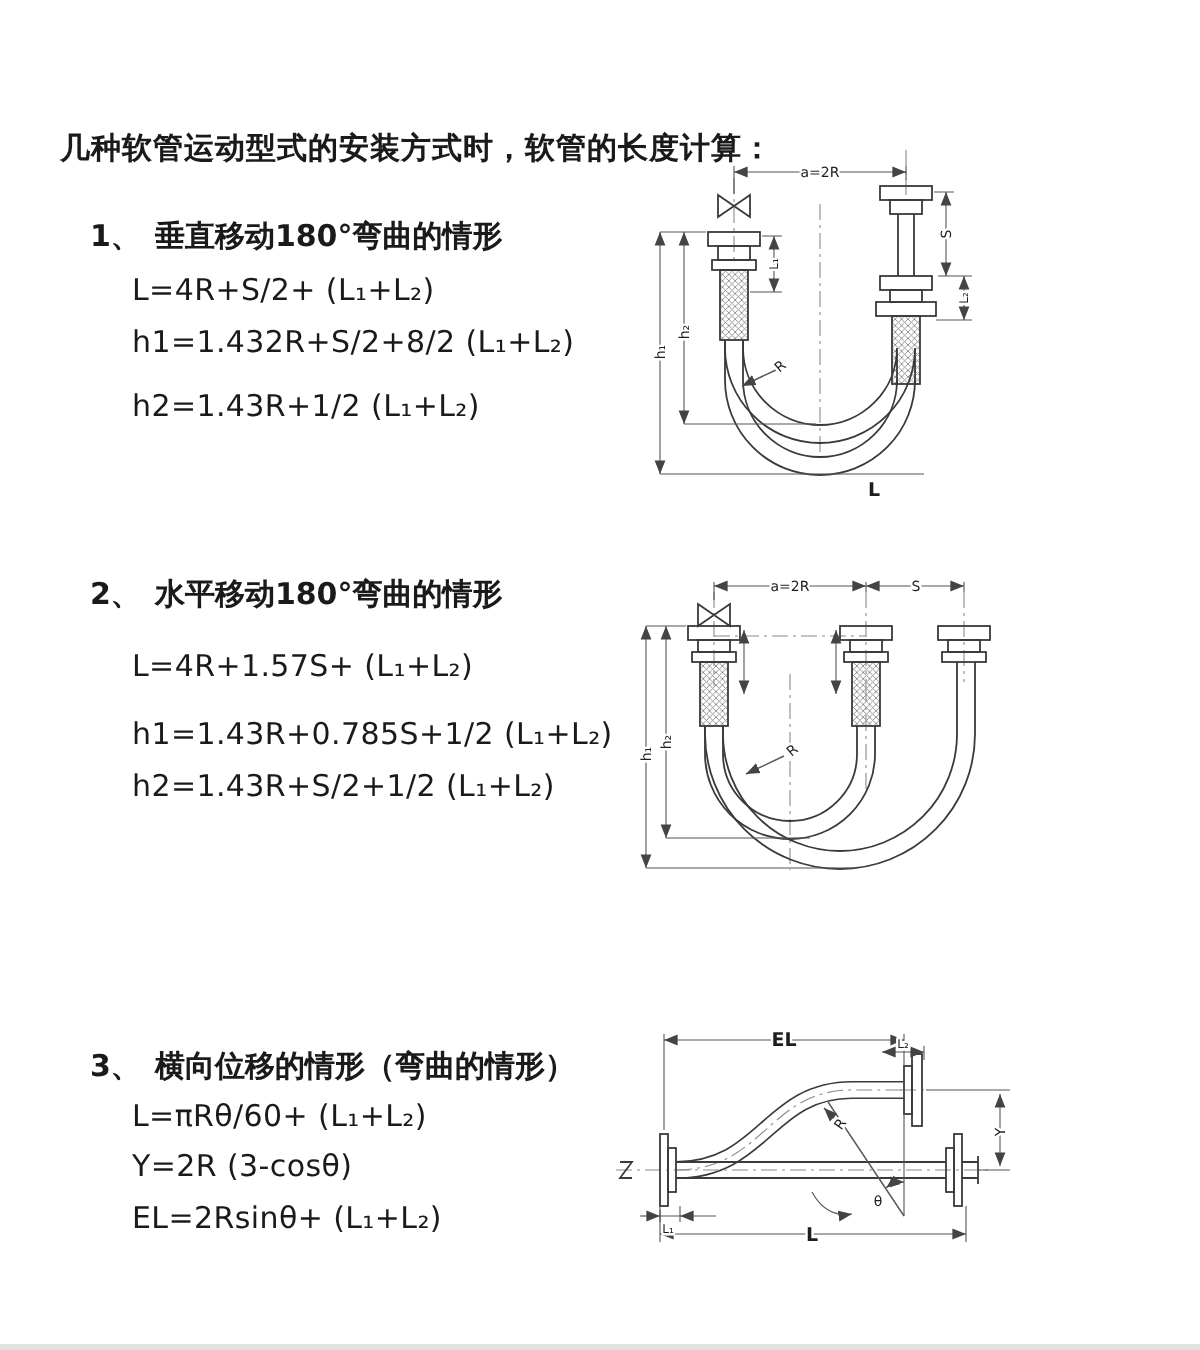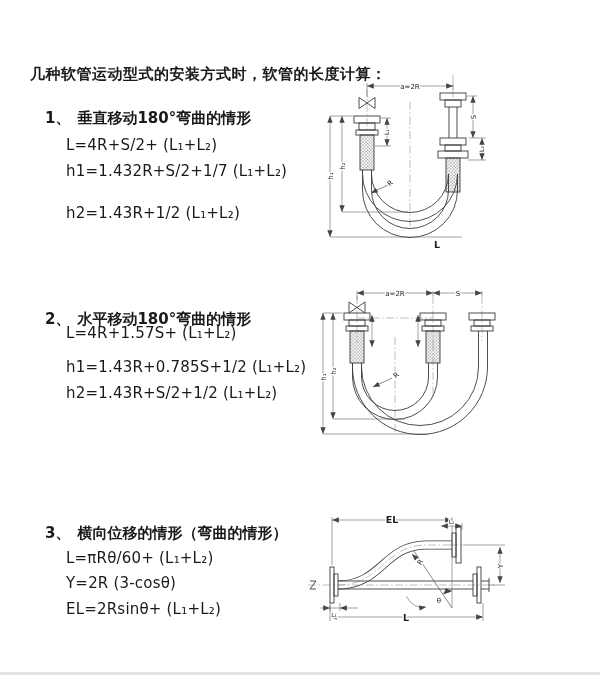--- a/index.html
+++ b/index.html
@@ -39,24 +39,24 @@
 <body>
 
 <div class="page">
 
   <div class="title">几种软管运动型式的安装方式时，软管的长度计算：</div>
 
   <div class="sec-head" style="top:109px">
     <span class="num">1、</span><span>垂直移动180°弯曲的情形</span>
   </div>
   <div class="formula" style="top:136px">L=4R+S/2+ (L₁+L₂)</div>
-  <div class="formula" style="top:162px">h1=1.432R+S/2+1/7 (L₁+L₂)</div>
-  <div class="formula" style="top:204px">h2=1.43R+1/2 (L₁+L₂)</div>
-
-  <div class="sec-head" style="top:310px">
+  <div class="formula" style="top:162px">h1=1.432R+S/2+8/2 (L₁+L₂)</div>
+  <div class="formula" style="top:194px">h2=1.43R+1/2 (L₁+L₂)</div>
+
+  <div class="sec-head" style="top:288px">
     <span class="num">2、</span><span>水平移动180°弯曲的情形</span>
   </div>
   <div class="formula" style="top:324px">L=4R+1.57S+ (L₁+L₂)</div>
   <div class="formula" style="top:358px">h1=1.43R+0.785S+1/2 (L₁+L₂)</div>
   <div class="formula" style="top:384px">h2=1.43R+S/2+1/2 (L₁+L₂)</div>
 
   <div class="sec-head" style="top:524px">
     <span class="num">3、</span><span>横向位移的情形（弯曲的情形）</span>
   </div>
   <div class="formula" style="top:549px">L=πRθ/60+ (L₁+L₂)</div>

